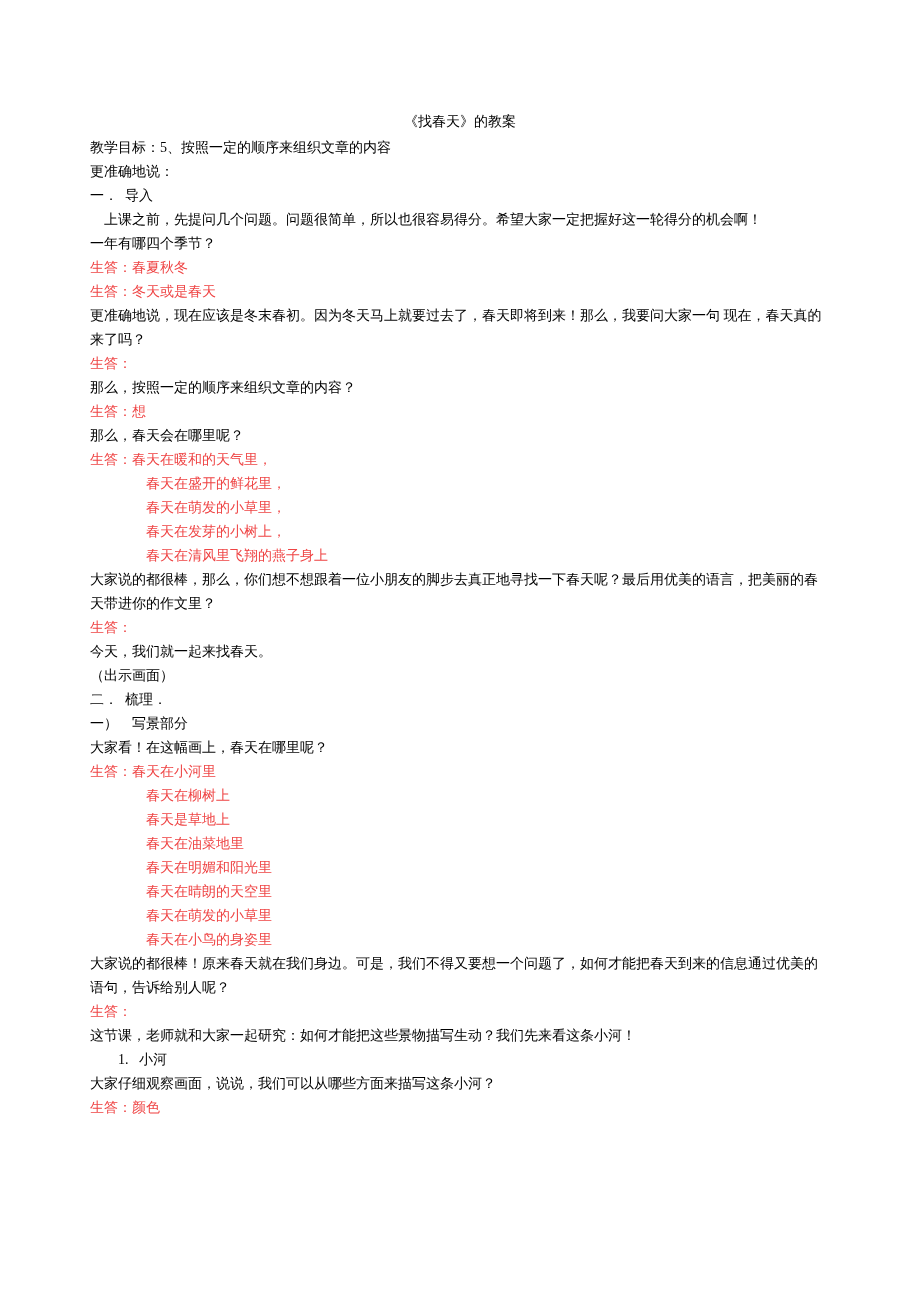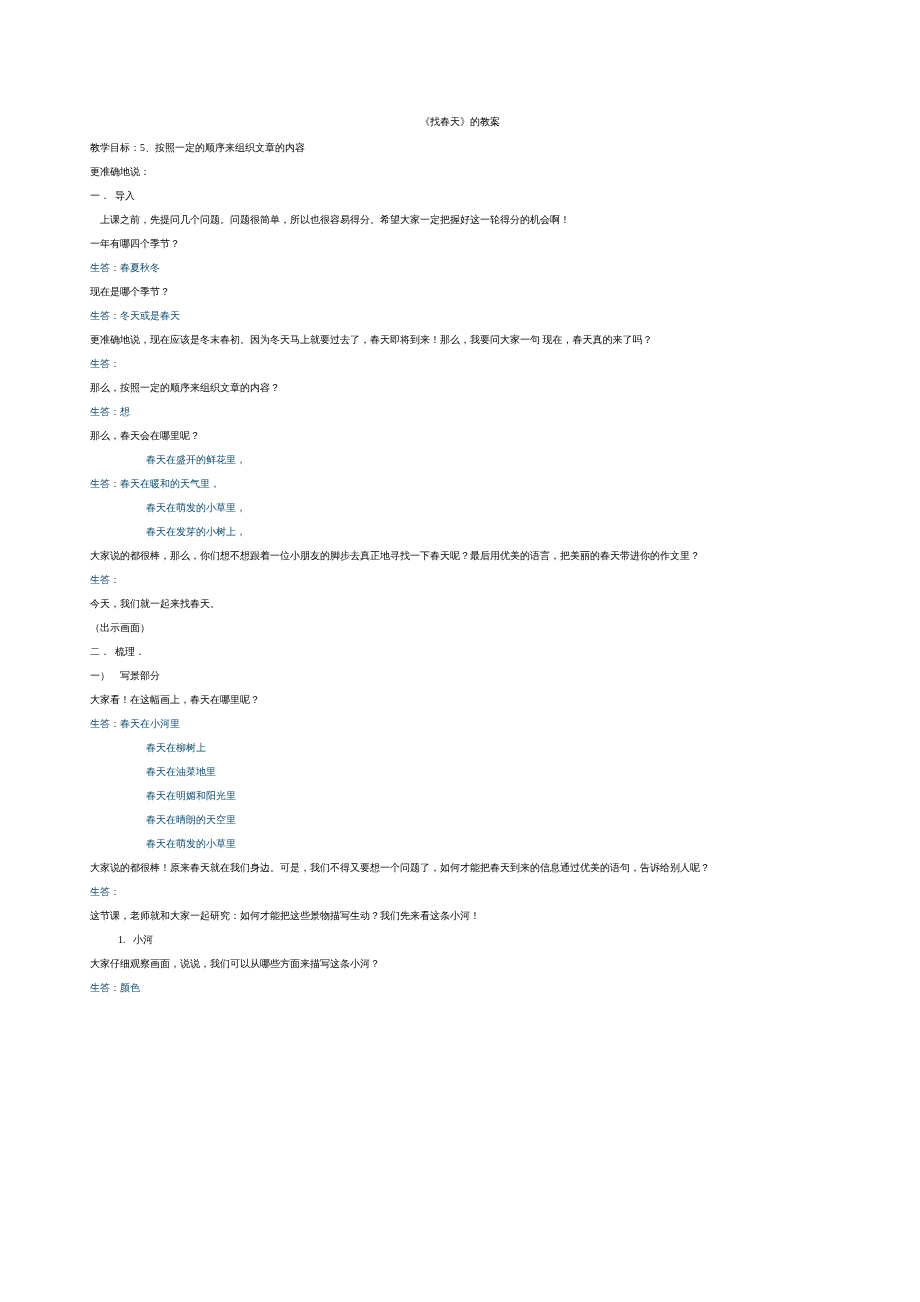--- a/index.html
+++ b/index.html
@@ -4,33 +4,33 @@
 <style>
   body {
     margin: 0;
     padding: 0;
     background: #ffffff;
     font-family: "SimSun", "宋体", serif;
     width: 920px;
   }
   .page {
     padding: 110px 90px 60px 90px;
-    font-size: 10px;
+    font-size: 14px;
     line-height: 24px;
     color: #000000;
   }
   .title {
     text-align: center;
     margin-bottom: 2px;
   }
   .line {
     white-space: pre-wrap;
   }
   .blue {
-    color: #0c4a6e;
+    color: #ef4444;
   }
   .indent1 {
     padding-left: 28px;
   }
   .indent2 {
     padding-left: 56px;
   }
   .indent3 {
     padding-left: 70px;
   }
@@ -40,44 +40,46 @@
 
 <div class="page">
   <div class="title">《找春天》的教案</div>
   <div id="content">
       <div class="line">教学目标：5、按照一定的顺序来组织文章的内容</div>
       <div class="line">更准确地说：</div>
       <div class="line">一．  导入</div>
       <div class="line">    上课之前，先提问几个问题。问题很简单，所以也很容易得分。希望大家一定把握好这一轮得分的机会啊！</div>
       <div class="line">一年有哪四个季节？</div>
       <div class="line blue">生答：春夏秋冬</div>
-      <div class="line">现在是哪个季节？</div>
       <div class="line blue">生答：冬天或是春天</div>
       <div class="line">更准确地说，现在应该是冬末春初。因为冬天马上就要过去了，春天即将到来！那么，我要问大家一句 现在，春天真的来了吗？</div>
       <div class="line blue">生答：</div>
       <div class="line">那么，按照一定的顺序来组织文章的内容？</div>
       <div class="line blue">生答：想</div>
       <div class="line">那么，春天会在哪里呢？</div>
+      <div class="line blue">生答：春天在暖和的天气里，</div>
       <div class="line blue indent2">春天在盛开的鲜花里，</div>
-      <div class="line blue">生答：春天在暖和的天气里，</div>
       <div class="line blue indent2">春天在萌发的小草里，</div>
       <div class="line blue indent2">春天在发芽的小树上，</div>
+      <div class="line blue indent2">春天在清风里飞翔的燕子身上</div>
       <div class="line">大家说的都很棒，那么，你们想不想跟着一位小朋友的脚步去真正地寻找一下春天呢？最后用优美的语言，把美丽的春天带进你的作文里？</div>
       <div class="line blue">生答：</div>
       <div class="line">今天，我们就一起来找春天。</div>
       <div class="line">（出示画面）</div>
       <div class="line">二．  梳理．</div>
       <div class="line">一）    写景部分</div>
       <div class="line">大家看！在这幅画上，春天在哪里呢？</div>
       <div class="line blue">生答：春天在小河里</div>
       <div class="line blue indent2">春天在柳树上</div>
+      <div class="line blue indent2">春天是草地上</div>
       <div class="line blue indent2">春天在油菜地里</div>
       <div class="line blue indent2">春天在明媚和阳光里</div>
       <div class="line blue indent2">春天在晴朗的天空里</div>
       <div class="line blue indent2">春天在萌发的小草里</div>
+      <div class="line blue indent2">春天在小鸟的身姿里</div>
       <div class="line">大家说的都很棒！原来春天就在我们身边。可是，我们不得又要想一个问题了，如何才能把春天到来的信息通过优美的语句，告诉给别人呢？</div>
       <div class="line blue">生答：</div>
       <div class="line">这节课，老师就和大家一起研究：如何才能把这些景物描写生动？我们先来看这条小河！</div>
       <div class="line indent1">1.   小河</div>
       <div class="line">大家仔细观察画面，说说，我们可以从哪些方面来描写这条小河？</div>
       <div class="line blue">生答：颜色</div>
     </div>
 </div>
 
 </body></html>

